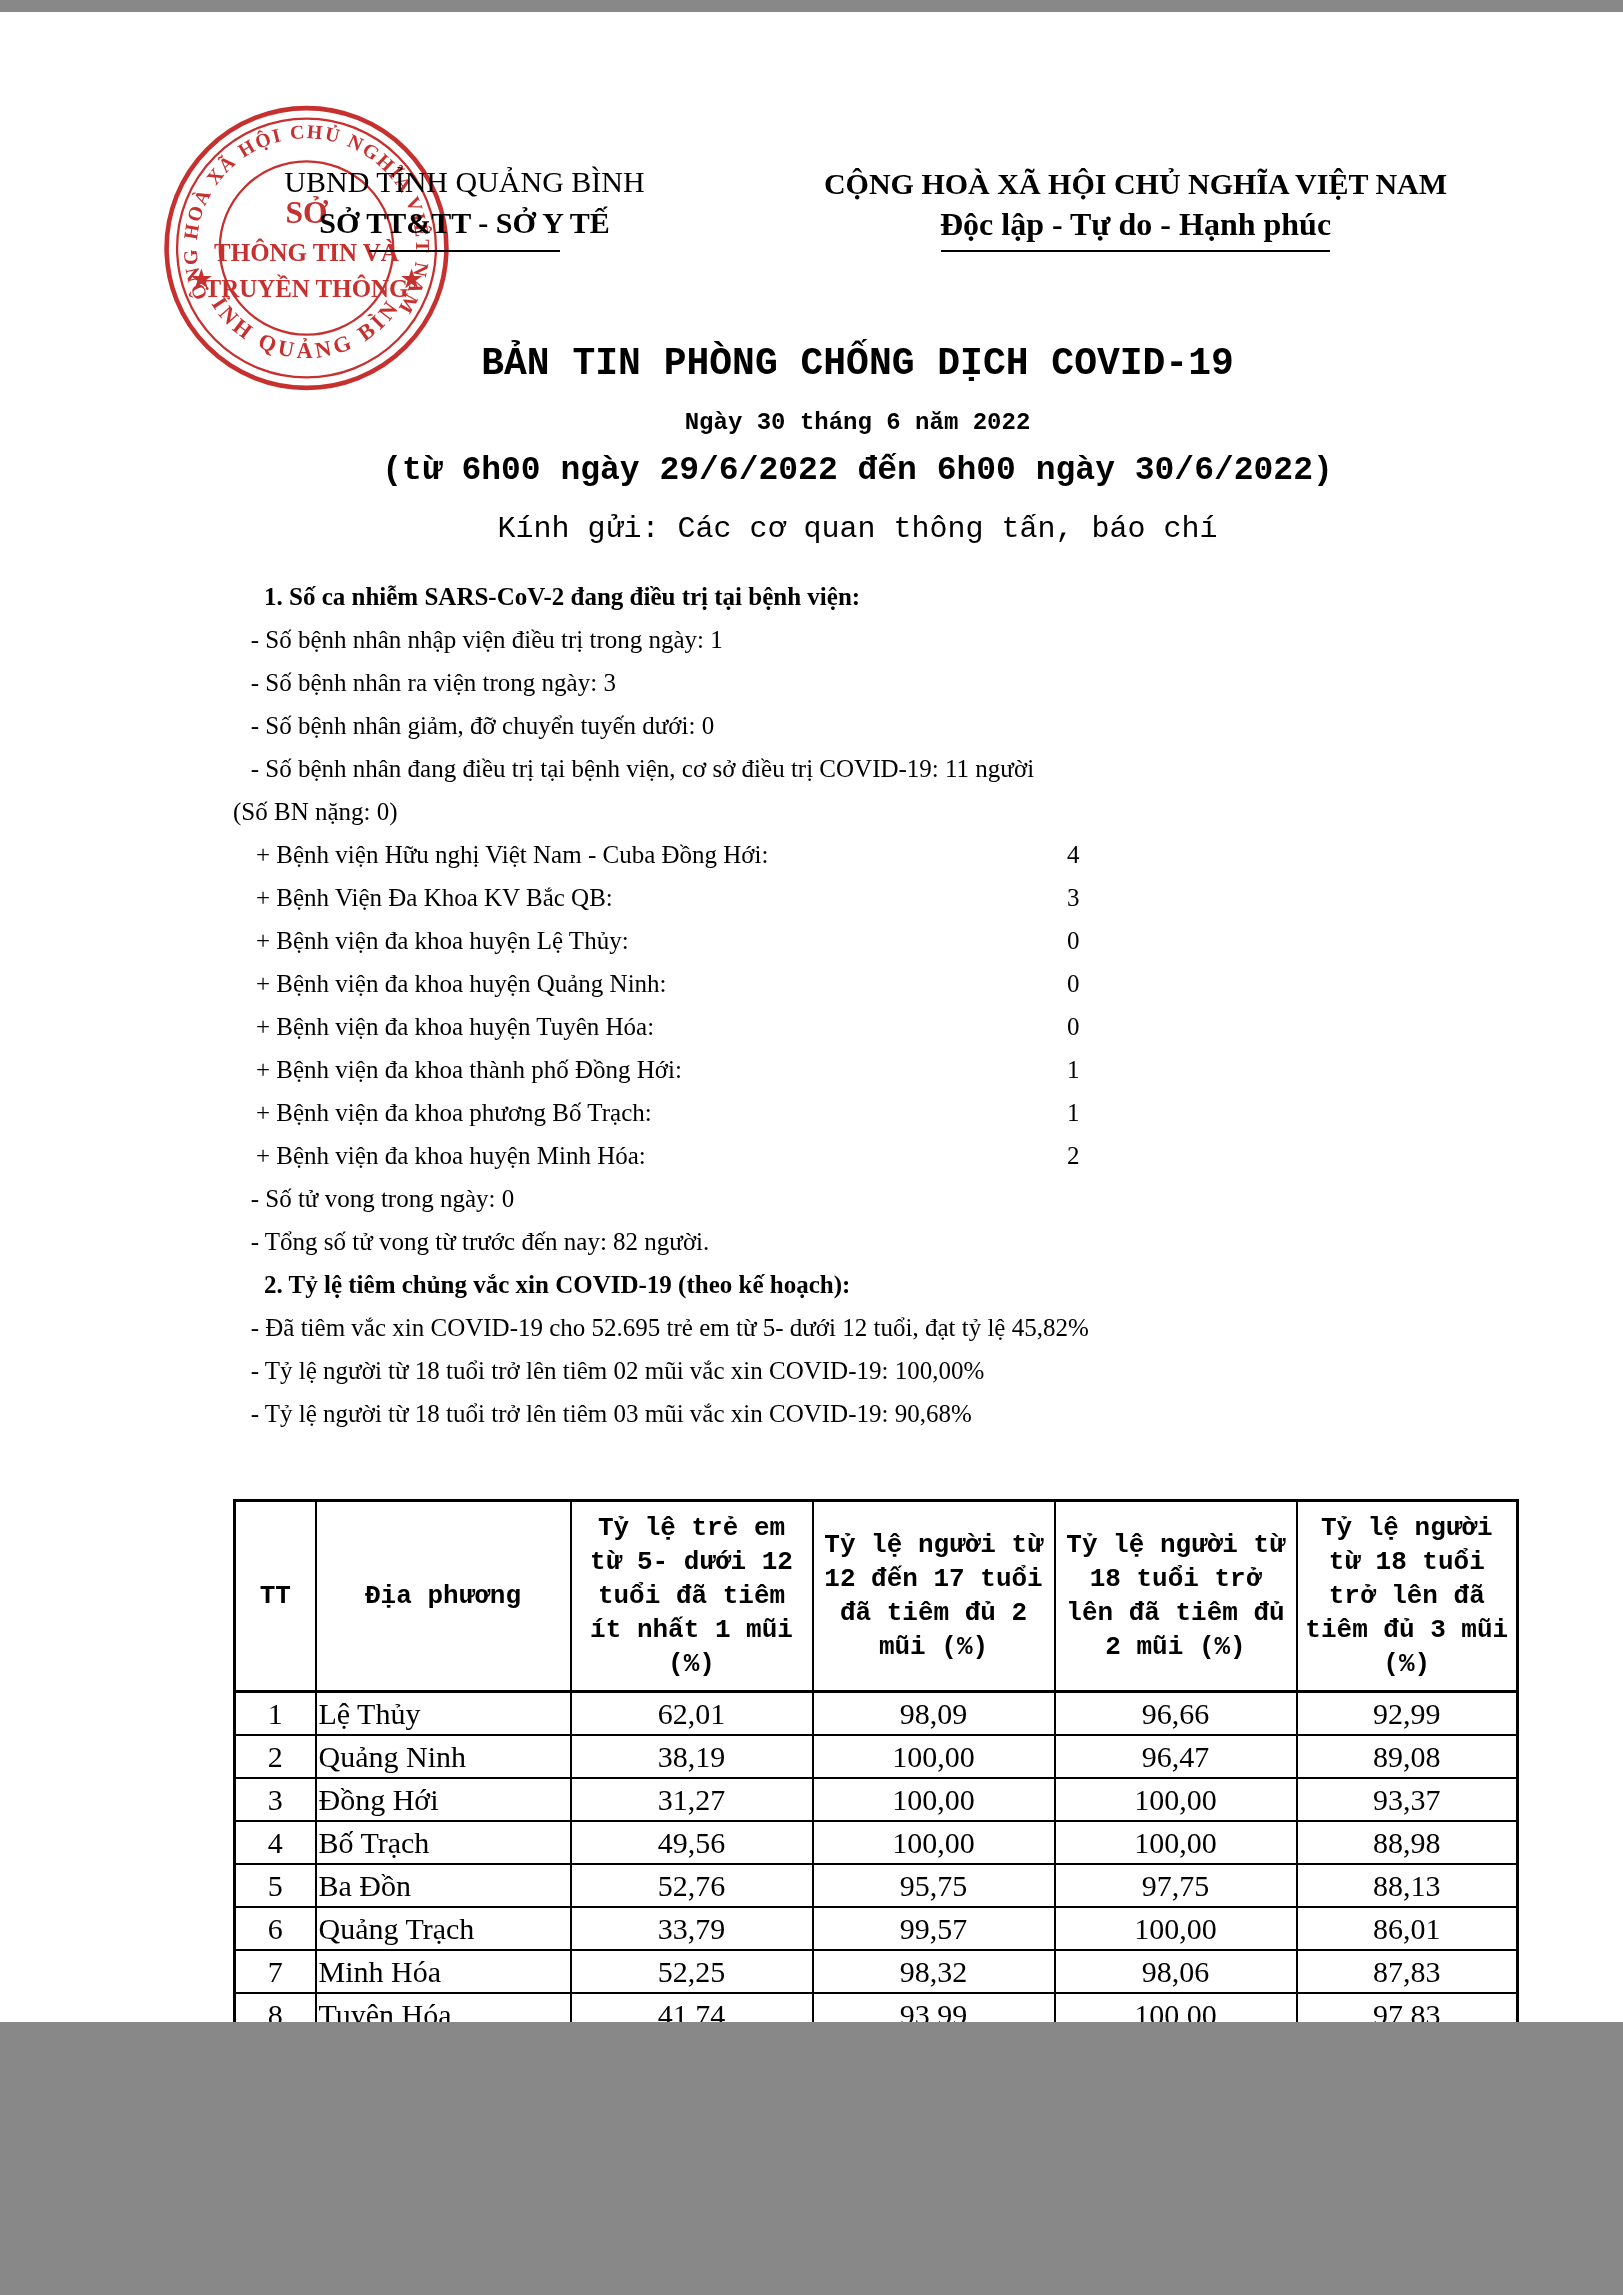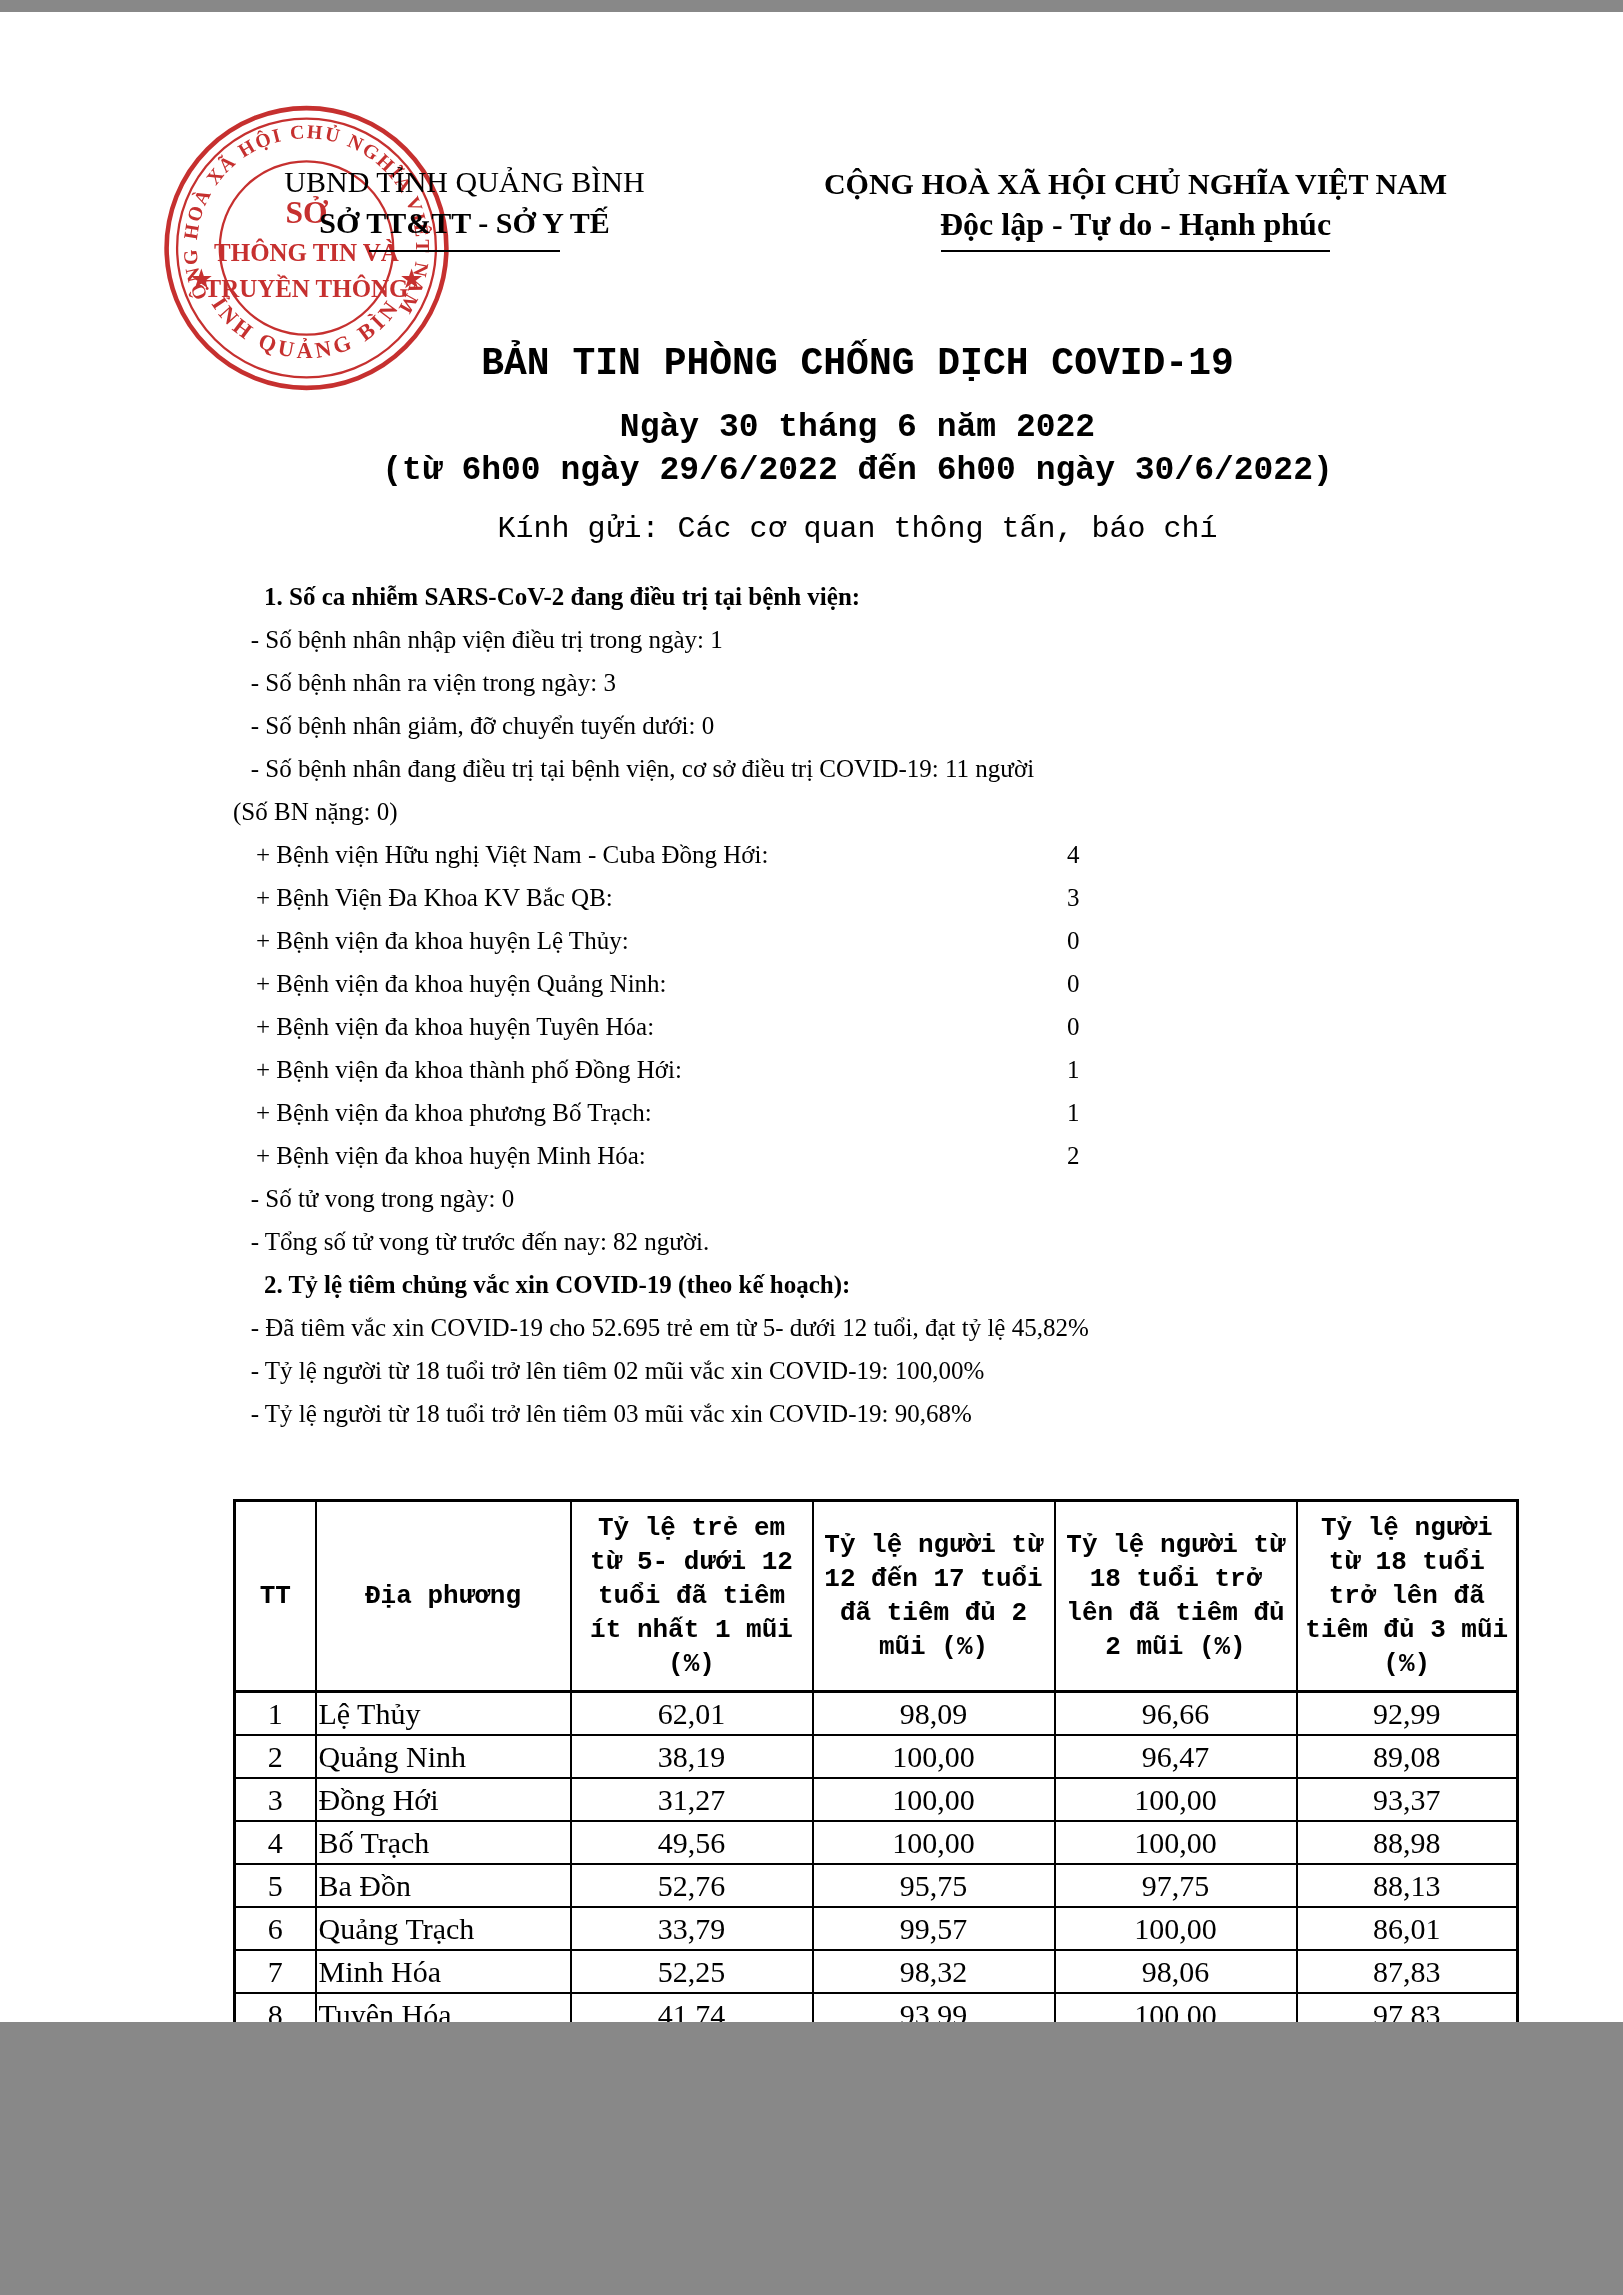--- a/index.html
+++ b/index.html
@@ -33,21 +33,21 @@
   
   .stamp {
     position:absolute; left:162px; top:89px; width:289px; height:294px;
     mix-blend-mode:multiply; opacity:.93;
   }
   .stamp text { font-family:"Liberation Serif","DejaVu Serif",serif; font-weight:bold; }
 
   
   .titleblock { position:absolute; left:177px; width:1361px; text-align:center;font-family:Liberation Mono, monospace; }
   .doc-title    { top:330px; font-size:38px; font-weight:bold; }
-  .doc-date     { top:397px; font-size:33px; font-weight:bold; }
+  .doc-date     { top:397px; font-size:24px; font-weight:bold; }
   .doc-period   { top:440px; font-size:33px; font-weight:bold; }
   .doc-salute   { top:500px; font-size:30px; }
 
   
   .flow {
     position:absolute; left:233px; top:563px; width:1285px;
     font-size:25px; line-height:43px;
   }
   .line { position:relative; white-space:nowrap; }
   .bold { font-weight:bold; }

